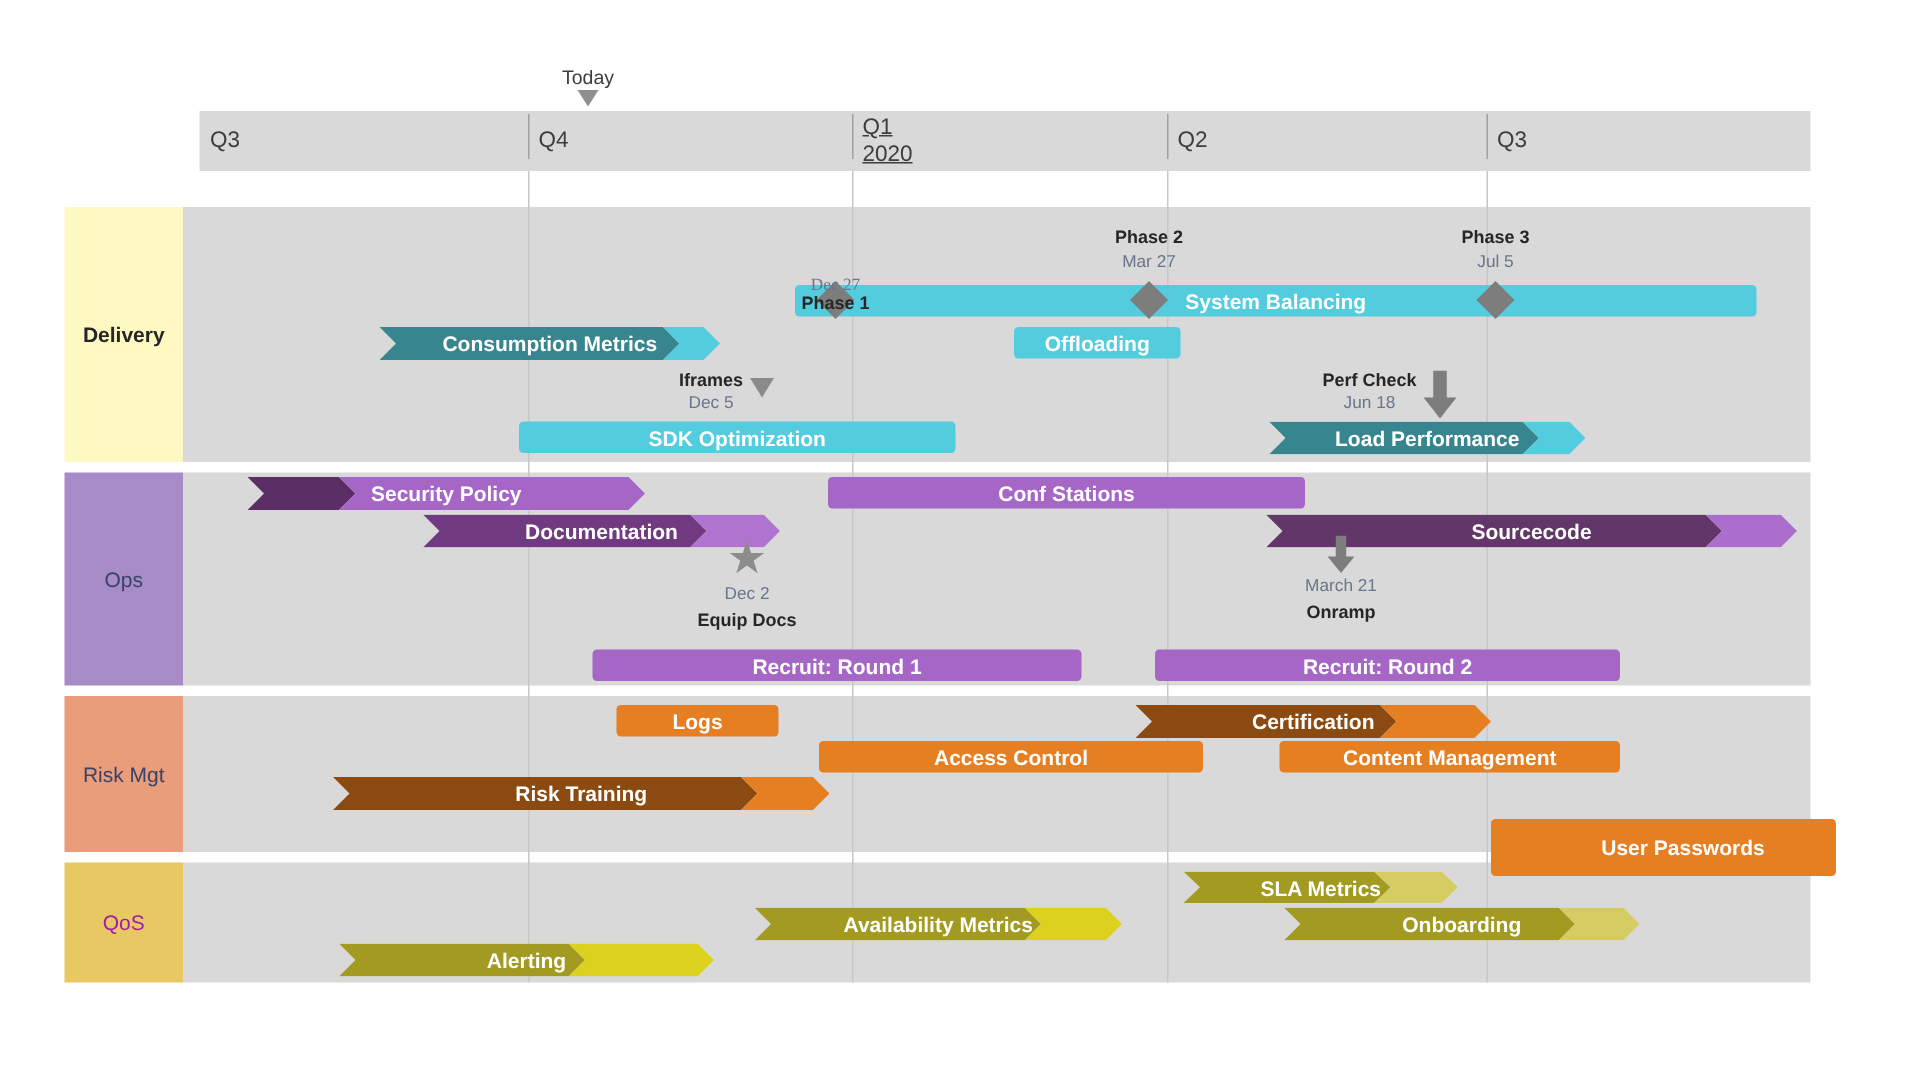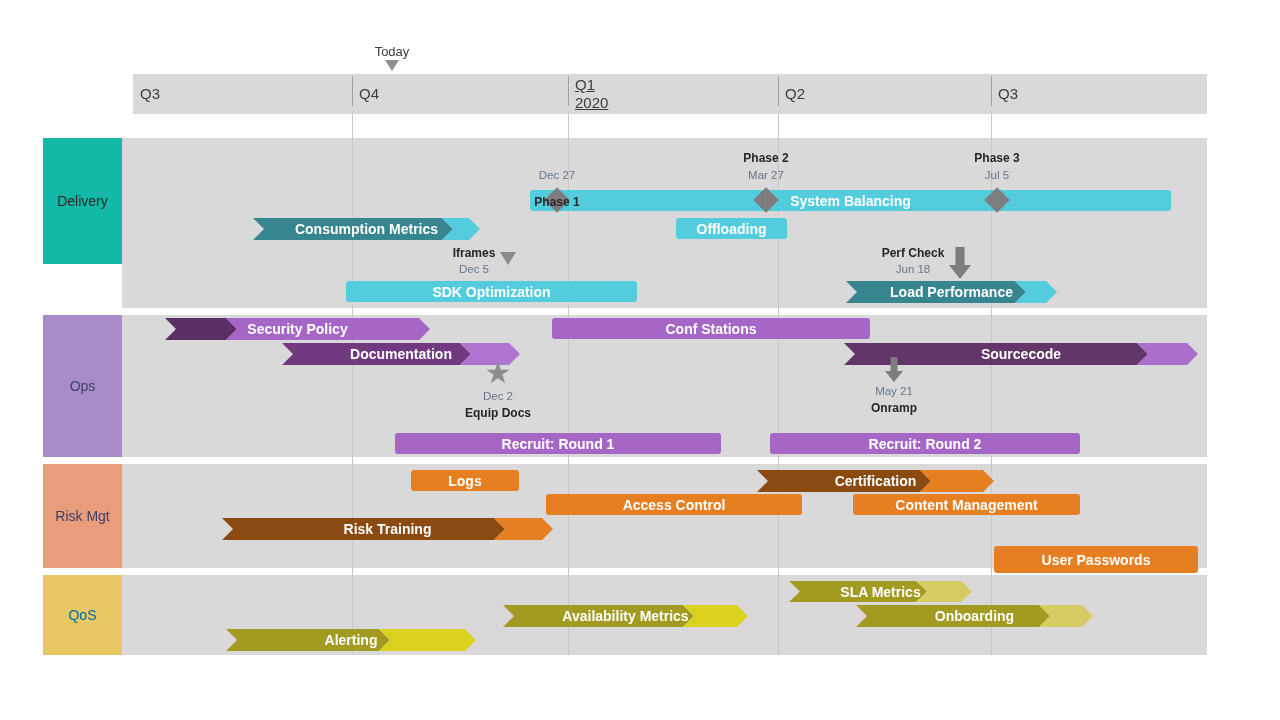--- a/index.html
+++ b/index.html
@@ -26,33 +26,33 @@
   .star{color:#8c8c8c;font-size:30px;line-height:26px;text-align:center;}
 </style>
 </head>
 <body>
 
 <div id="canvas">
   <div class="abs today-label" id="today-label" style="left: 352px; top: 44px; width: 80px;">Today</div>
   <div class="abs today-tri" id="today-tri" style="left: 385px; top: 60px;"></div>
   <div id="layer-rows">
       <div class="lane-row abs" style="left: 122px; top: 138px; width: 1085px; height: 170px; background: rgb(217, 217, 217);"></div>
-      <div class="lane-band abs" style="left: 43px; top: 138px; width: 79px; height: 126px; background: #14b8a6; color: rgb(38, 38, 38);">
+      <div class="lane-band abs" style="left: 43px; top: 138px; width: 79px; height: 170px; background: #fef9c3; color: rgb(38, 38, 38); font-weight: bold;">
         <span>Delivery</span>
       </div>
       <div class="lane-row abs" style="left: 122px; top: 315px; width: 1085px; height: 142px; background: rgb(217, 217, 217);"></div>
       <div class="lane-band abs" style="left: 43px; top: 315px; width: 79px; height: 142px; background: rgb(167, 140, 200); color: rgb(59, 66, 104);">
         <span>Ops</span>
       </div>
       <div class="lane-row abs" style="left: 122px; top: 464px; width: 1085px; height: 104px; background: rgb(217, 217, 217);"></div>
       <div class="lane-band abs" style="left: 43px; top: 464px; width: 79px; height: 104px; background: rgb(233, 157, 123); color: rgb(59, 66, 104);">
         <span>Risk Mgt</span>
       </div>
       <div class="lane-row abs" style="left: 122px; top: 575px; width: 1085px; height: 80px; background: rgb(217, 217, 217);"></div>
-      <div class="lane-band abs" style="left: 43px; top: 575px; width: 79px; height: 80px; background: rgb(232, 200, 99); color: #0369a1;">
+      <div class="lane-band abs" style="left: 43px; top: 575px; width: 79px; height: 80px; background: rgb(232, 200, 99); color: #a21caf;">
         <span>QoS</span>
       </div>
     </div>
   <div id="layer-grid">
       <div class="gridline abs" style="left: 352px; top: 114px; height: 541px; background: rgb(199, 199, 199);"></div>
       <div class="gridline abs" style="left: 568px; top: 114px; height: 541px; background: rgb(199, 199, 199);"></div>
       <div class="gridline abs" style="left: 778px; top: 114px; height: 541px; background: rgb(199, 199, 199);"></div>
       <div class="gridline abs" style="left: 991px; top: 114px; height: 541px; background: rgb(199, 199, 199);"></div>
     </div>
   <div id="layer-axis">
@@ -148,21 +148,21 @@
       <div class="bar task-label abs" style="left: 853px; top: 494px; width: 227px; height: 21px; background: rgb(230, 126, 34);">
         <span>Content Management</span>
       </div>
       <div class="abs" style="left: 222px; top: 518px; width: 331px; height: 22px;">
         <div class="chev abs" style="left: 0px; top: 0px; width: 283px; height: 22px; background: rgb(138, 74, 18);"></div>
         <div class="chev abs" style="left: 272px; top: 0px; width: 59px; height: 22px; background: rgb(230, 126, 34);"></div>
         <div class="task-label abs" style="left: 0px; top: 0px; width: 331px; height: 22px;">
           <span>Risk Training</span>
         </div>
       </div>
-      <div class="bar task-label abs" style="left: 994px; top: 546px; width: 204px; height: 27px; background: rgb(230, 126, 34);">
+      <div class="bar task-label abs" style="left: 994px; top: 546px; width: 204px; height: 38px; background: rgb(230, 126, 34); padding-left: 26px;">
         <span>User Passwords</span>
       </div>
       <div class="abs" style="left: 789px; top: 581px; width: 183px; height: 21px;">
         <div class="chev abs" style="left: 0px; top: 0px; width: 138px; height: 21px; background: rgb(162, 154, 33);"></div>
         <div class="chev abs" style="left: 127px; top: 0px; width: 56px; height: 21px; background: rgb(213, 205, 99);"></div>
         <div class="task-label abs" style="left: 0px; top: 0px; width: 183px; height: 21px;">
           <span>SLA Metrics</span>
         </div>
       </div>
       <div class="abs" style="left: 503px; top: 605px; width: 245px; height: 22px;">
@@ -183,21 +183,21 @@
         <div class="chev abs" style="left: 0px; top: 0px; width: 164px; height: 22px; background: rgb(162, 154, 33);"></div>
         <div class="chev abs" style="left: 153px; top: 0px; width: 97px; height: 22px; background: rgb(220, 209, 30);"></div>
         <div class="task-label abs" style="left: 0px; top: 0px; width: 250px; height: 22px;">
           <span>Alerting</span>
         </div>
       </div>
     </div>
   <div id="layer-ms">
       <div class="diamond abs" style="left: 548px; top: 191px;"></div>
       <div class="ms-title abs" style="left: 487px; top: 151px; width: 140px; margin-top: 44px;">Phase 1</div>
-      <div class="ms-date abs" style="left: 487px; top: 169px; width: 140px;">Dec 27</div>
+      <div class="ms-date abs" style="left: 487px; top: 184px; width: 140px; font-family: Liberation Serif, serif;">Dec 27</div>
       <div class="diamond abs" style="left: 757px; top: 191px;"></div>
       <div class="ms-title abs" style="left: 696px; top: 151px; width: 140px;">Phase 2</div>
       <div class="ms-date abs" style="left: 696px; top: 169px; width: 140px;">Mar 27</div>
       <div class="diamond abs" style="left: 988px; top: 191px;"></div>
       <div class="ms-title abs" style="left: 927px; top: 151px; width: 140px;">Phase 3</div>
       <div class="ms-date abs" style="left: 927px; top: 169px; width: 140px;">Jul 5</div>
       <div class="tri-down abs" style="left: 500px; top: 252px;"></div>
       <div class="ms-title abs" style="left: 404px; top: 246px; width: 140px;">Iframes</div>
       <div class="ms-date abs" style="left: 404px; top: 263px; width: 140px;">Dec 5</div>
       <div class="abs" style="left: 949px; top: 247px; width: 22px; height: 32px;"><svg width="22" height="32">
@@ -205,15 +205,15 @@
         </svg></div>
       <div class="ms-title abs" style="left: 843px; top: 246px; width: 140px;">Perf Check</div>
       <div class="ms-date abs" style="left: 843px; top: 263px; width: 140px;">Jun 18</div>
       <div class="star abs" style="left: 478px; top: 360px; width: 40px;">★</div>
       <div class="ms-title abs" style="left: 428px; top: 406px; width: 140px;">Equip Docs</div>
       <div class="ms-date abs" style="left: 428px; top: 390px; width: 140px;">Dec 2</div>
       <div class="abs" style="left: 885px; top: 357px; width: 18px; height: 25px;"><svg width="18" height="25">
           <polygon points="5.5,0 12.5,0 12.5,14 18,14 9,25 0,14 5.5,14" fill="#7d7d7d"></polygon>
         </svg></div>
       <div class="ms-title abs" style="left: 824px; top: 401px; width: 140px;">Onramp</div>
-      <div class="ms-date abs" style="left: 824px; top: 385px; width: 140px;">May 21</div>
+      <div class="ms-date abs" style="left: 824px; top: 385px; width: 140px;">March 21</div>
     </div>
 </div>
 
 </body></html>

